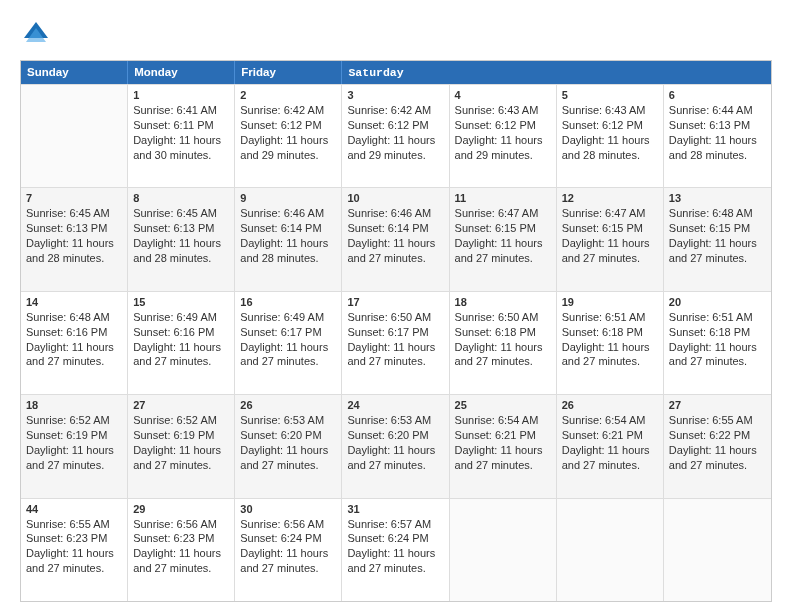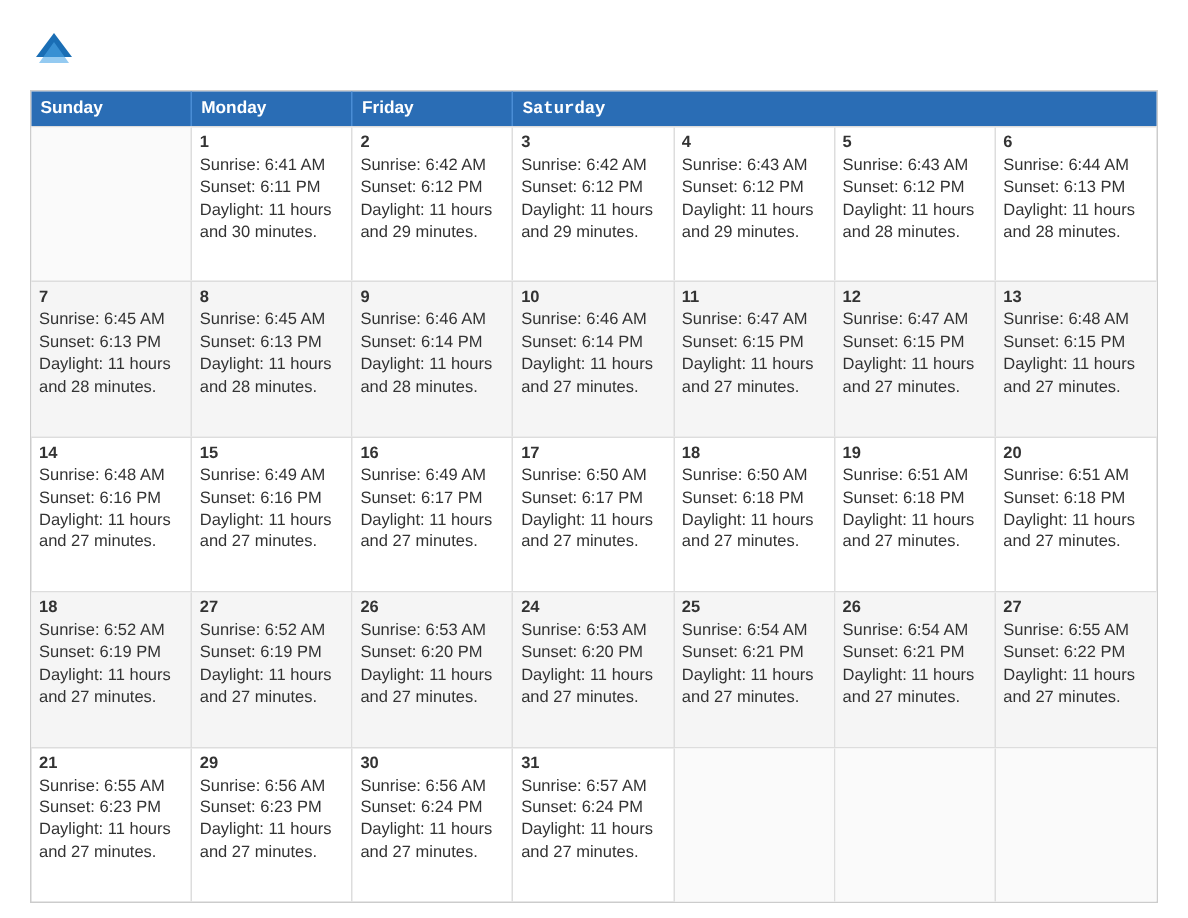--- a/index.html
+++ b/index.html
@@ -268,21 +268,21 @@
             <div class="day-number">26</div>
             <div class="cell-text">Sunrise: 6:54 AM<br>Sunset: 6:21 PM<br>Daylight: 11 hours<br>and 27 minutes.</div>
           </div>
           <div class="cal-cell">
             <div class="day-number">27</div>
             <div class="cell-text">Sunrise: 6:55 AM<br>Sunset: 6:22 PM<br>Daylight: 11 hours<br>and 27 minutes.</div>
           </div>
         </div>
         <div class="cal-row">
           <div class="cal-cell">
-            <div class="day-number">21</div>
+            <div class="day-number">44</div>
             <div class="cell-text">Sunrise: 6:55 AM<br>Sunset: 6:23 PM<br>Daylight: 11 hours<br>and 27 minutes.</div>
           </div>
           <div class="cal-cell">
             <div class="day-number">29</div>
             <div class="cell-text">Sunrise: 6:56 AM<br>Sunset: 6:23 PM<br>Daylight: 11 hours<br>and 27 minutes.</div>
           </div>
           <div class="cal-cell">
             <div class="day-number">30</div>
             <div class="cell-text">Sunrise: 6:56 AM<br>Sunset: 6:24 PM<br>Daylight: 11 hours<br>and 27 minutes.</div>
           </div>

